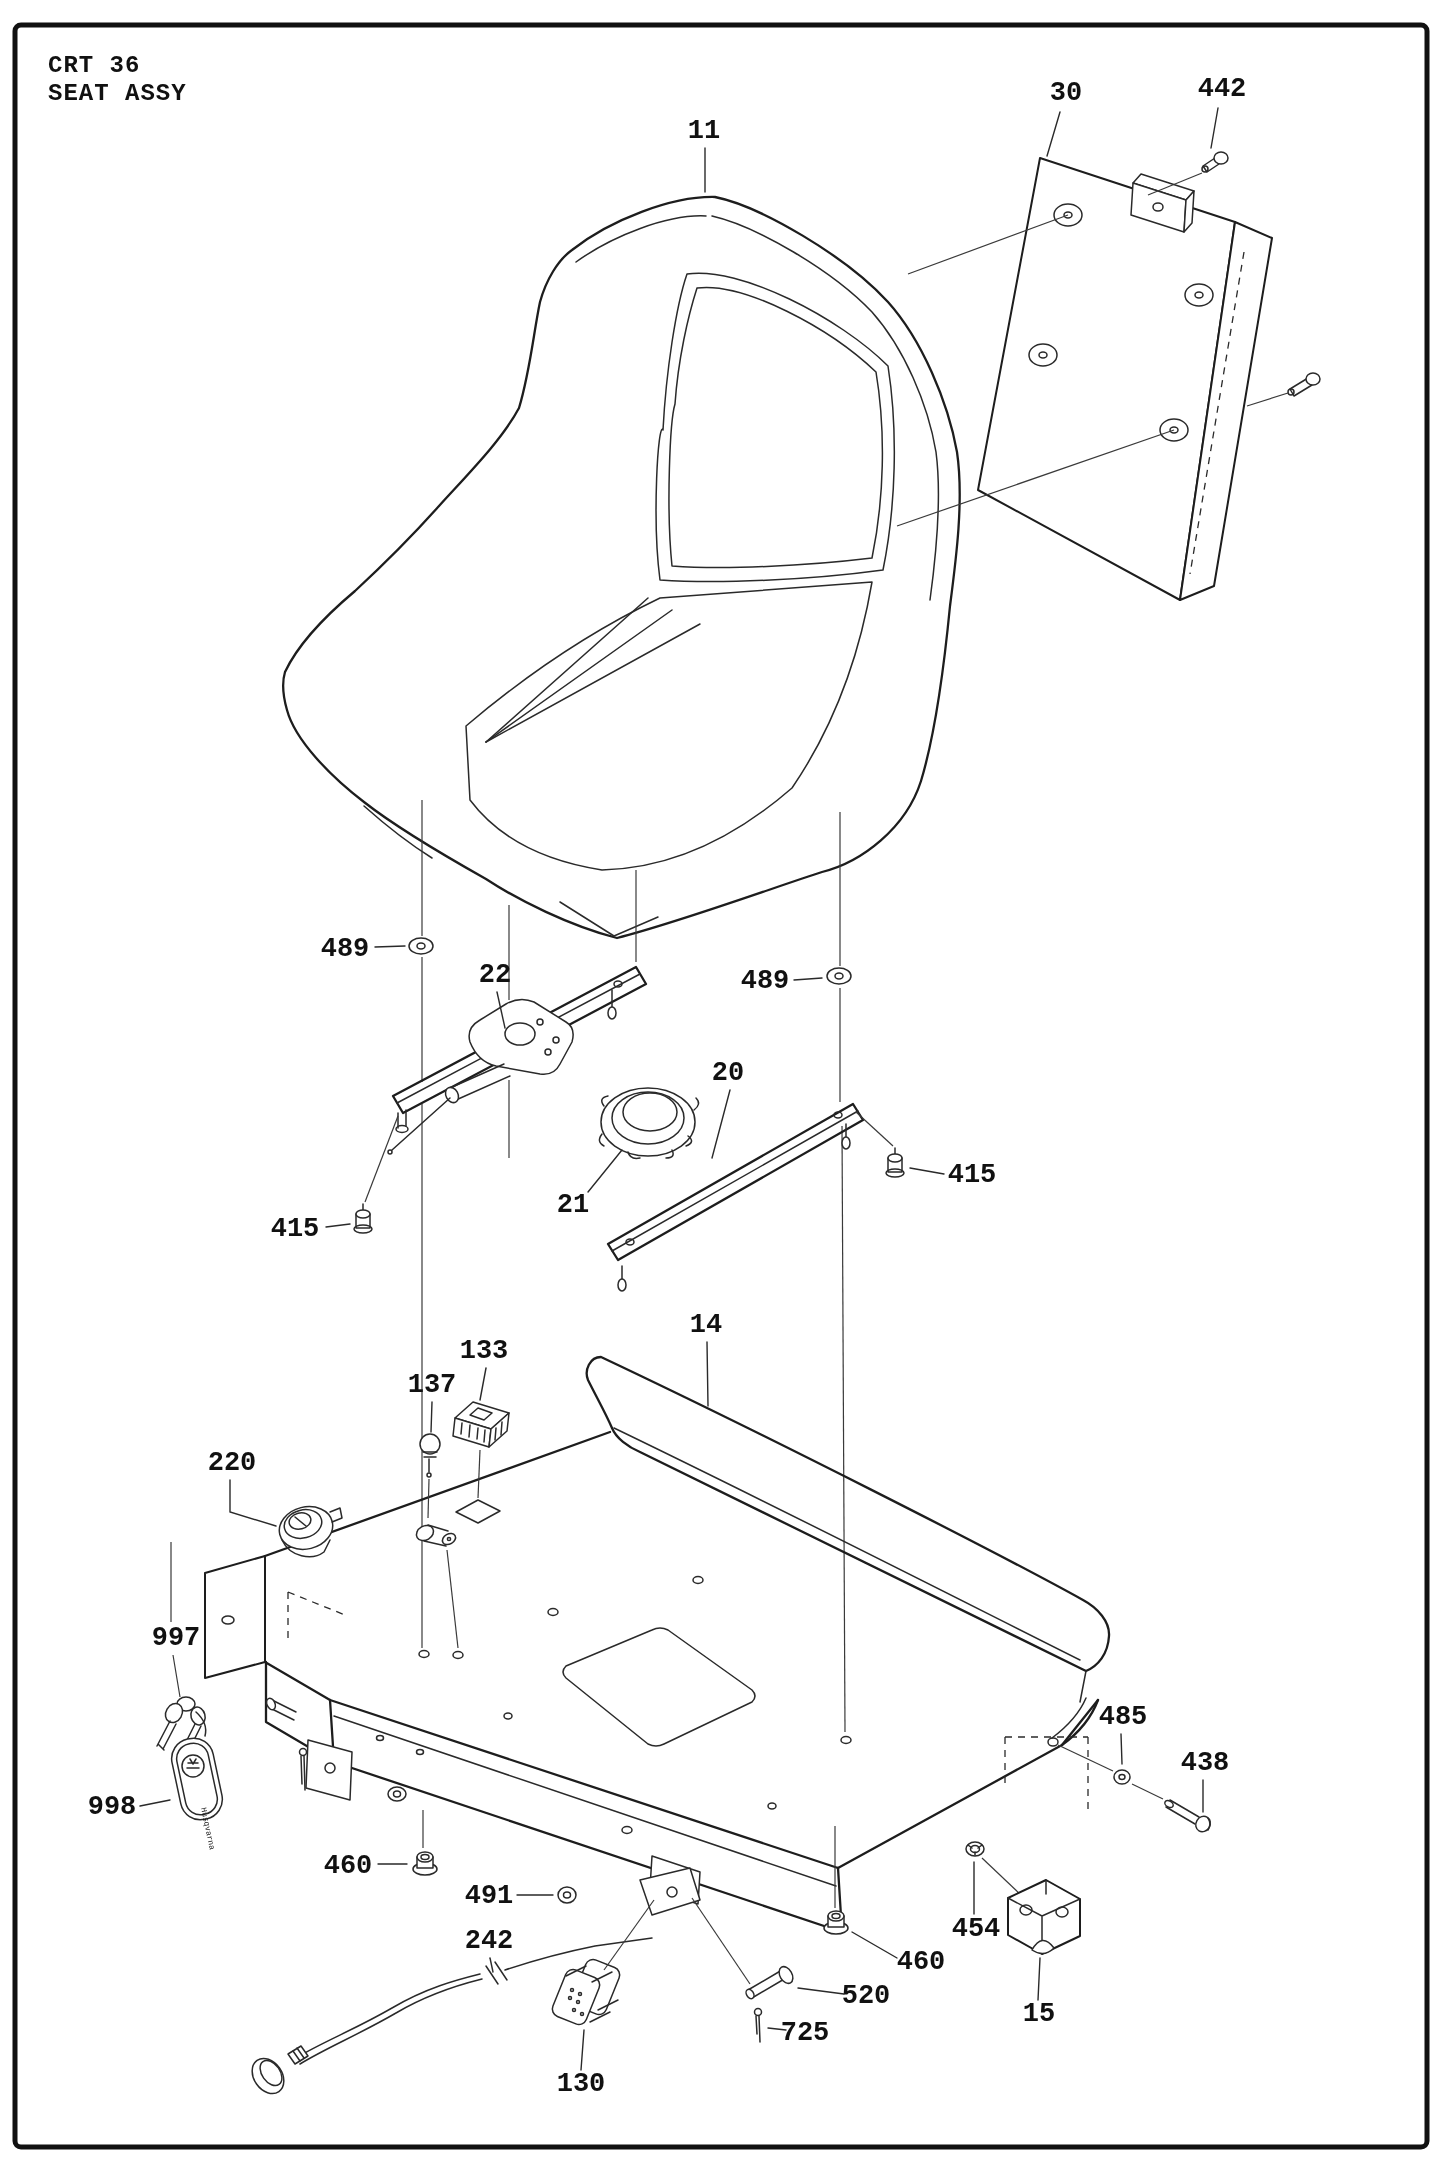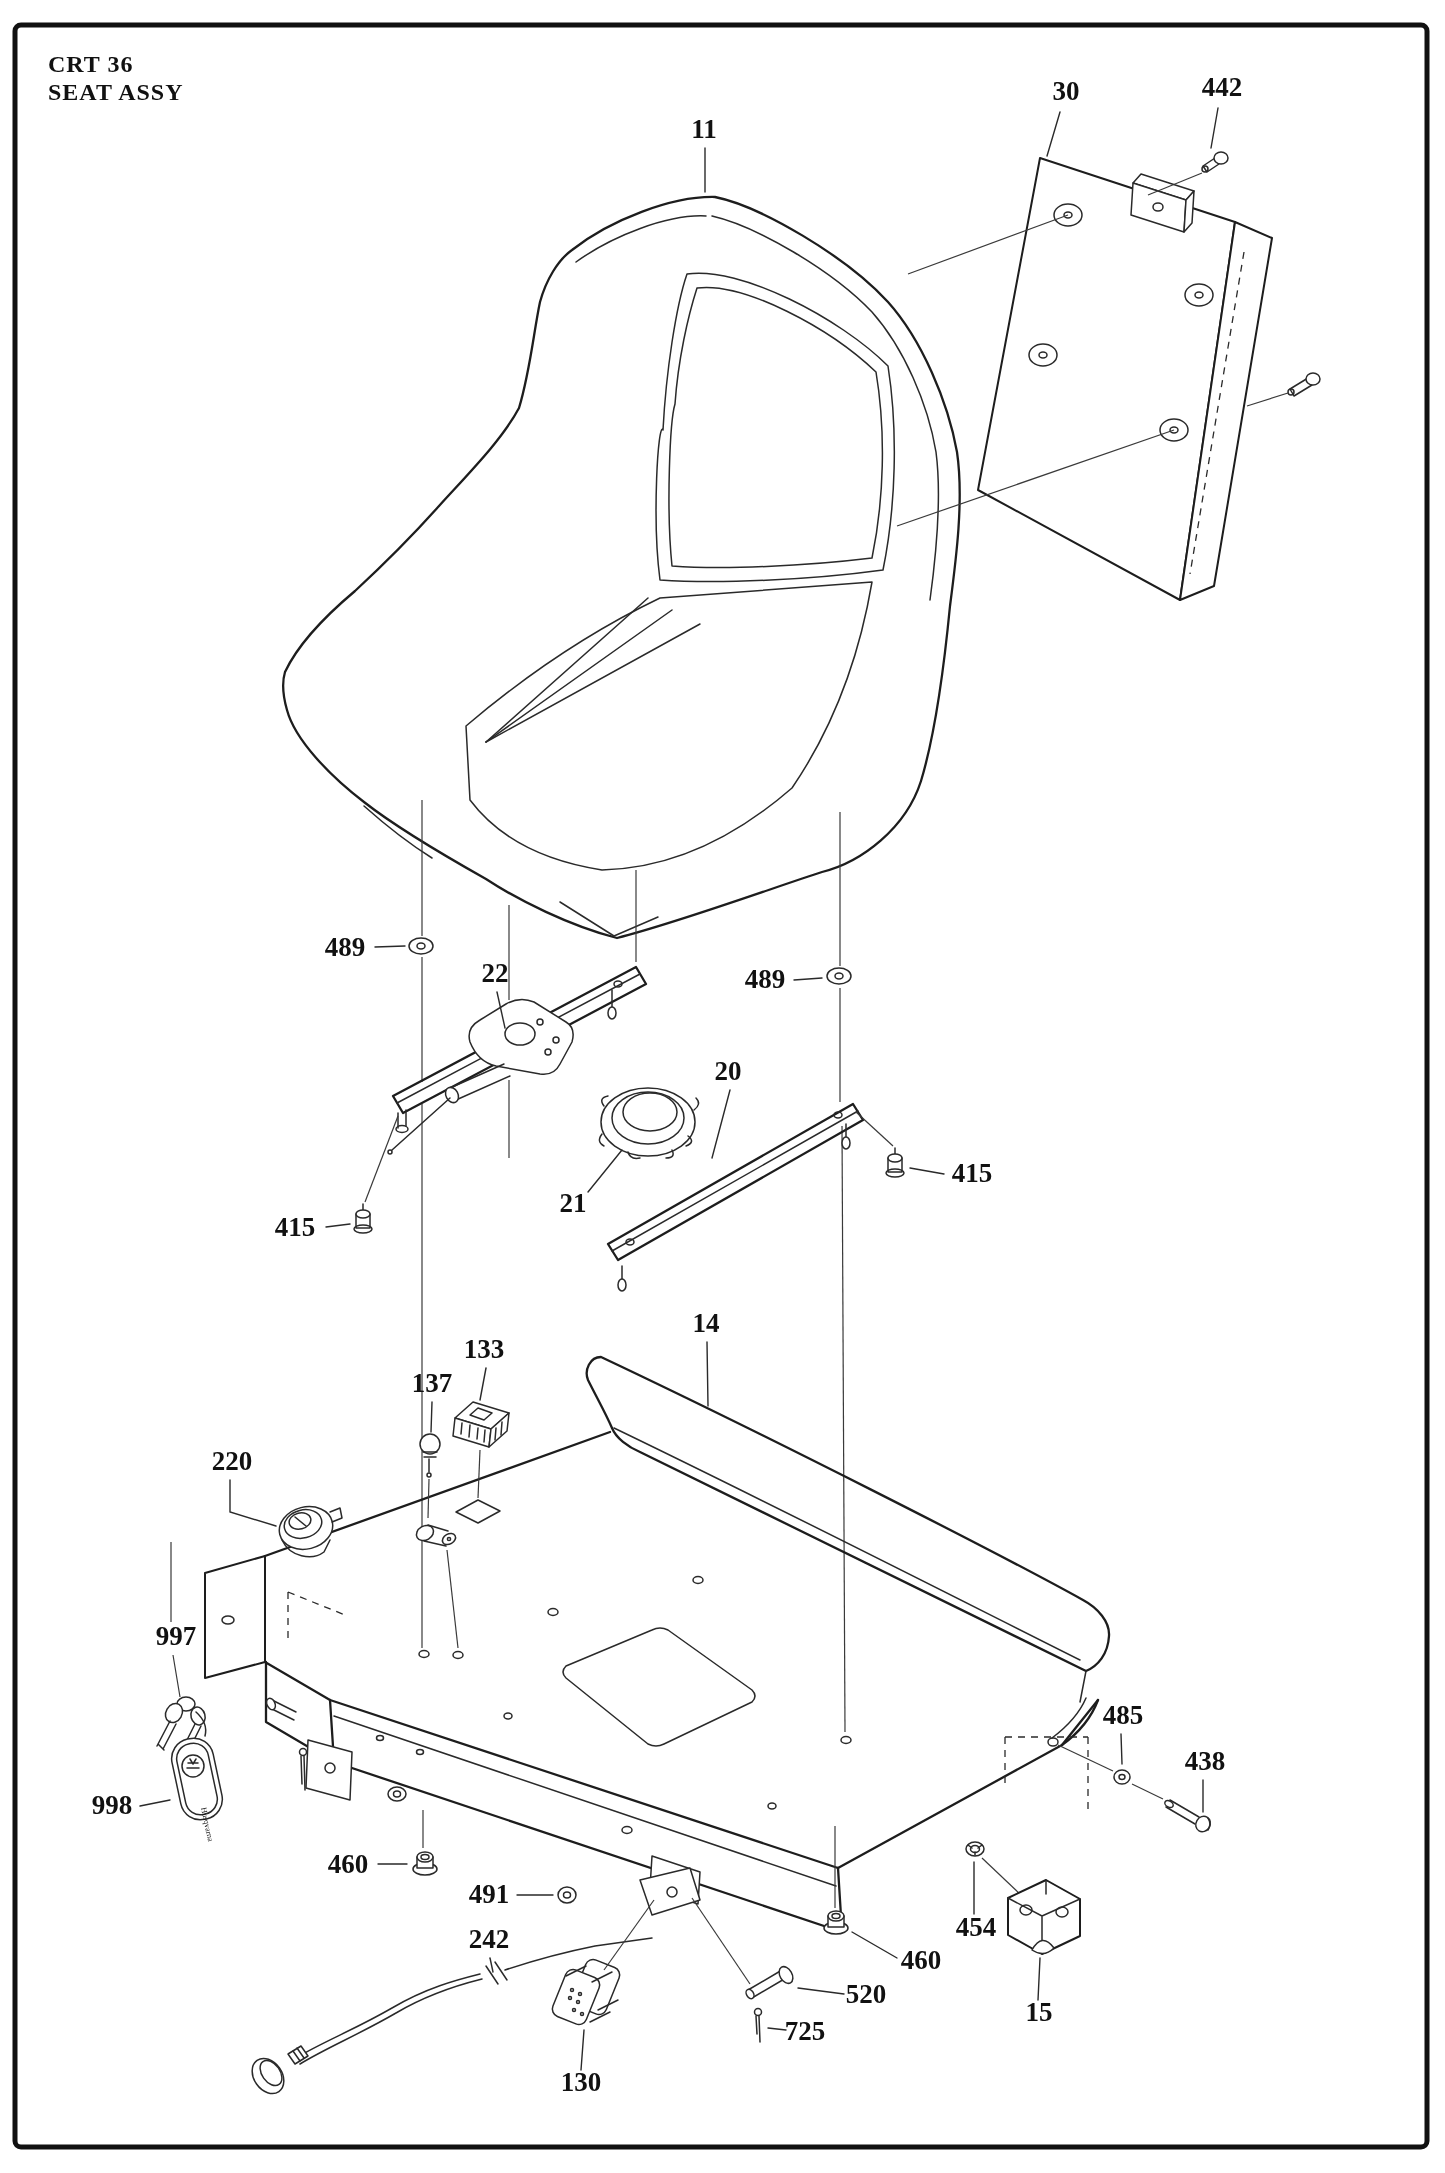--- a/index.html
+++ b/index.html
@@ -1,18 +1,18 @@
 <!DOCTYPE html>
 <html><head>
 <meta charset="utf-8">
 <style>
   html,body{margin:0;padding:0;background:#e8e8e8;}
   .page{
     position:relative;width:1445px;height:2173px;background:#ffffff;
-    font-family:Liberation Serif, serif;margin:0 auto;
+    font-family:Liberation Mono, monospace;margin:0 auto;
   }
   svg{position:absolute;left:0;top:0;}
   text{fill:#111;}
   .t-title{font-size:24px;font-weight:bold;letter-spacing:1px;}
   .t-callout{font-size:27px;font-weight:bold;text-anchor:middle;}
   .ln{stroke:#2a2a2a;stroke-width:1.4;fill:none;stroke-linecap:round;}
   .ax{stroke:#3a3a3a;stroke-width:1.2;fill:none;}
   .o2{stroke:#1d1d1d;stroke-width:2.3;fill:none;stroke-linejoin:round;stroke-linecap:round;}
   .o1{stroke:#2a2a2a;stroke-width:1.5;fill:none;stroke-linejoin:round;stroke-linecap:round;}
   .fw{stroke:#1d1d1d;stroke-width:2;fill:#ffffff;stroke-linejoin:round;}

